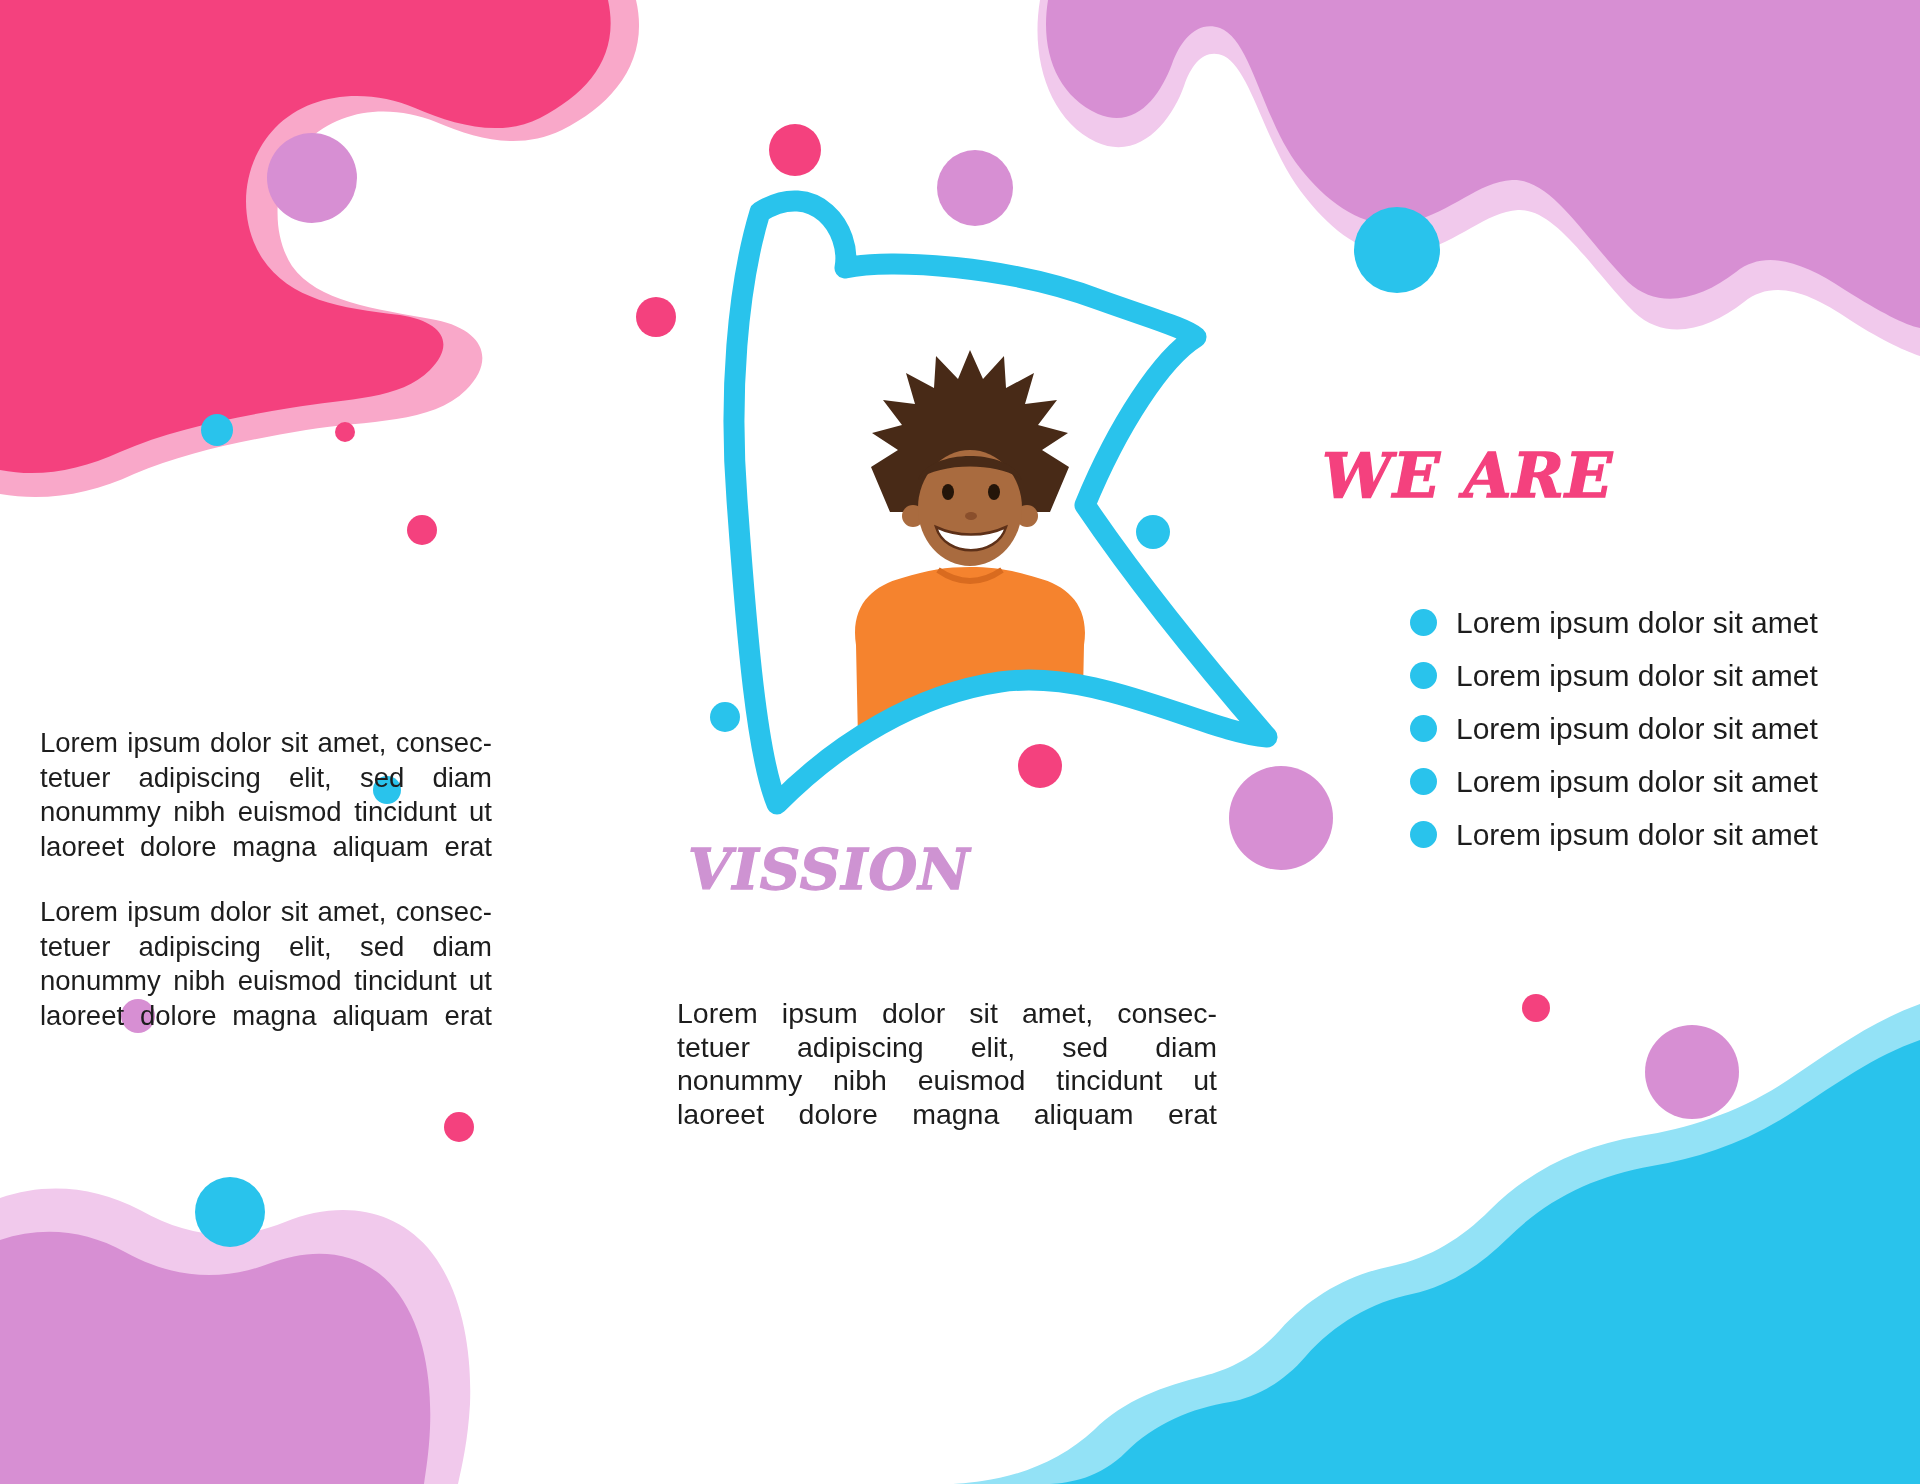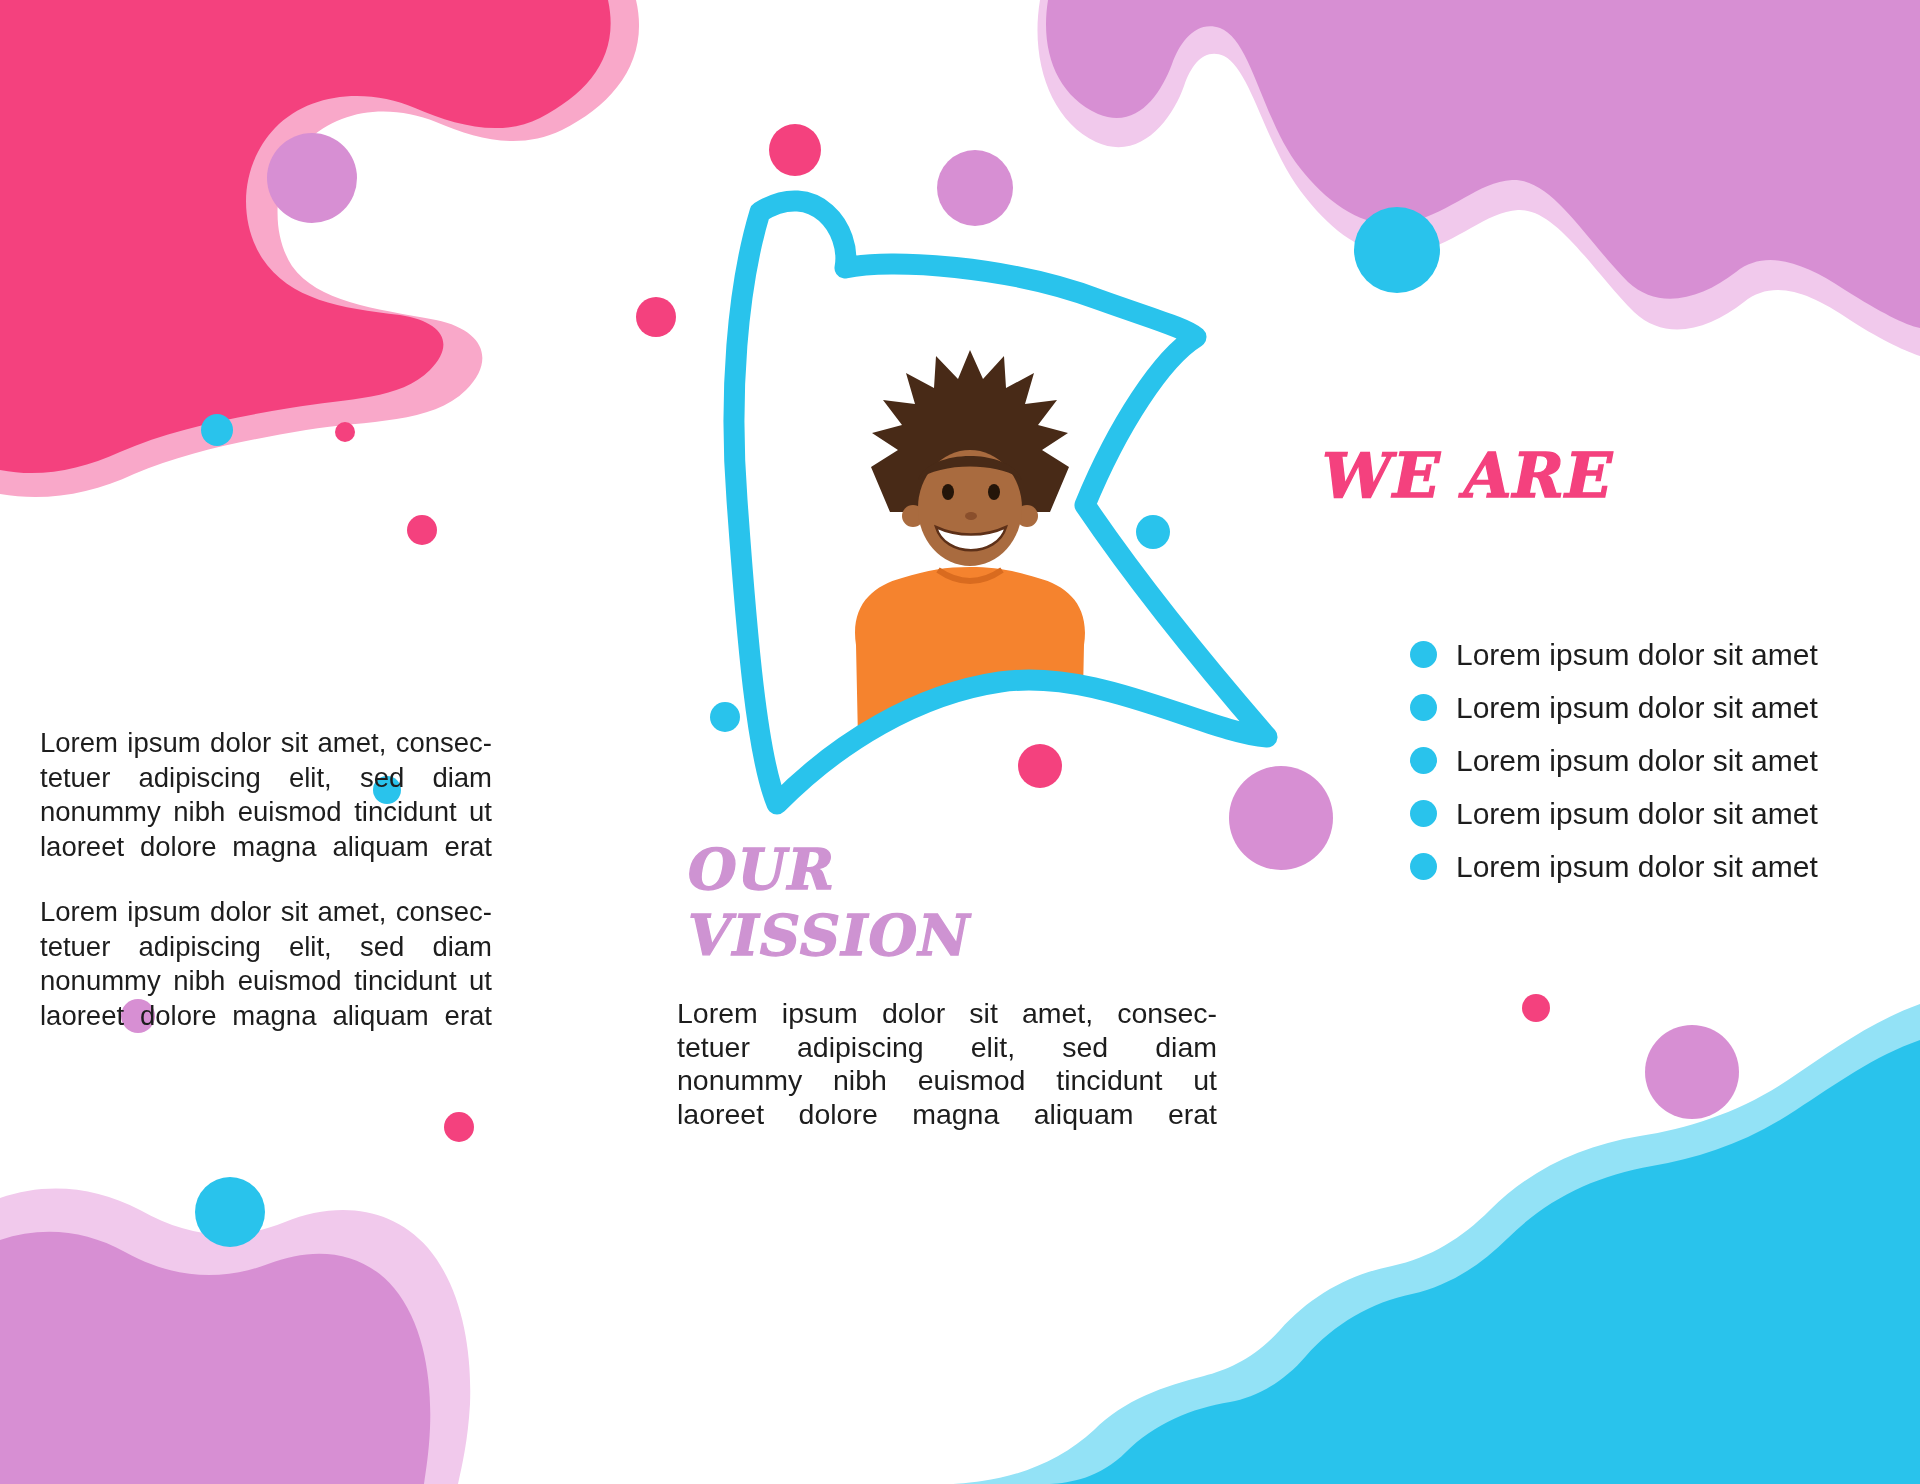--- a/index.html
+++ b/index.html
@@ -28,21 +28,21 @@
   .para{position:absolute;font-size:27.5px;line-height:34.5px;}
   .para .jline{text-align:justify;text-align-last:justify;white-space:normal;}
   .p1{left:40px;top:726px;width:452px;}
   .p2{left:40px;top:895px;width:452px;}
   .p-center{left:677px;top:997px;width:540px;font-size:28.5px;line-height:33.5px;}
   .tagline{position:absolute;left:677px;width:565px;text-align:center;}
   .tag1{top:1193px;font-size:54px;line-height:58px;word-spacing:20px;}
   .tag2{top:1256px;font-size:60px;line-height:64px;color:var(--pink);}
   .tag-we{color:var(--blue);}
   .tag-love{color:var(--plum_text);}
-  .bullets{position:absolute;left:1410px;top:628px;width:460px;}
+  .bullets{position:absolute;left:1410px;top:596px;width:460px;}
   .bullet-row{display:flex;align-items:center;height:53px;}
   .bullet-dot{width:27px;height:27px;border-radius:50%;background:var(--blue);
               margin-right:19px;flex:0 0 auto;}
   .bullet-text{font-size:30px;white-space:nowrap;}
 </style>
 </head>
 <body>
 
 <svg id="blob-layer" class="layer" viewBox="0 0 1920 1484">
   <g>
@@ -155,21 +155,20 @@
       <div class="jline">laoreet dolore magna aliquam erat</div>
     </div>
   <div class="para p2">
       <div class="jline">Lorem ipsum dolor sit amet, consec-</div>
       <div class="jline">tetuer adipiscing elit, sed diam</div>
       <div class="jline">nonummy nibh euismod tincidunt ut</div>
       <div class="jline">laoreet dolore magna aliquam erat</div>
     </div>
 
   <div class="abs display h-vision">
-    <div>OUR</div>
     <div>VISSION</div>
   </div>
 
   <div class="para p-center">
       <div class="jline">Lorem ipsum dolor sit amet, consec-</div>
       <div class="jline">tetuer adipiscing elit, sed diam</div>
       <div class="jline">nonummy nibh euismod tincidunt ut</div>
       <div class="jline">laoreet dolore magna aliquam erat</div>
     </div>
 

